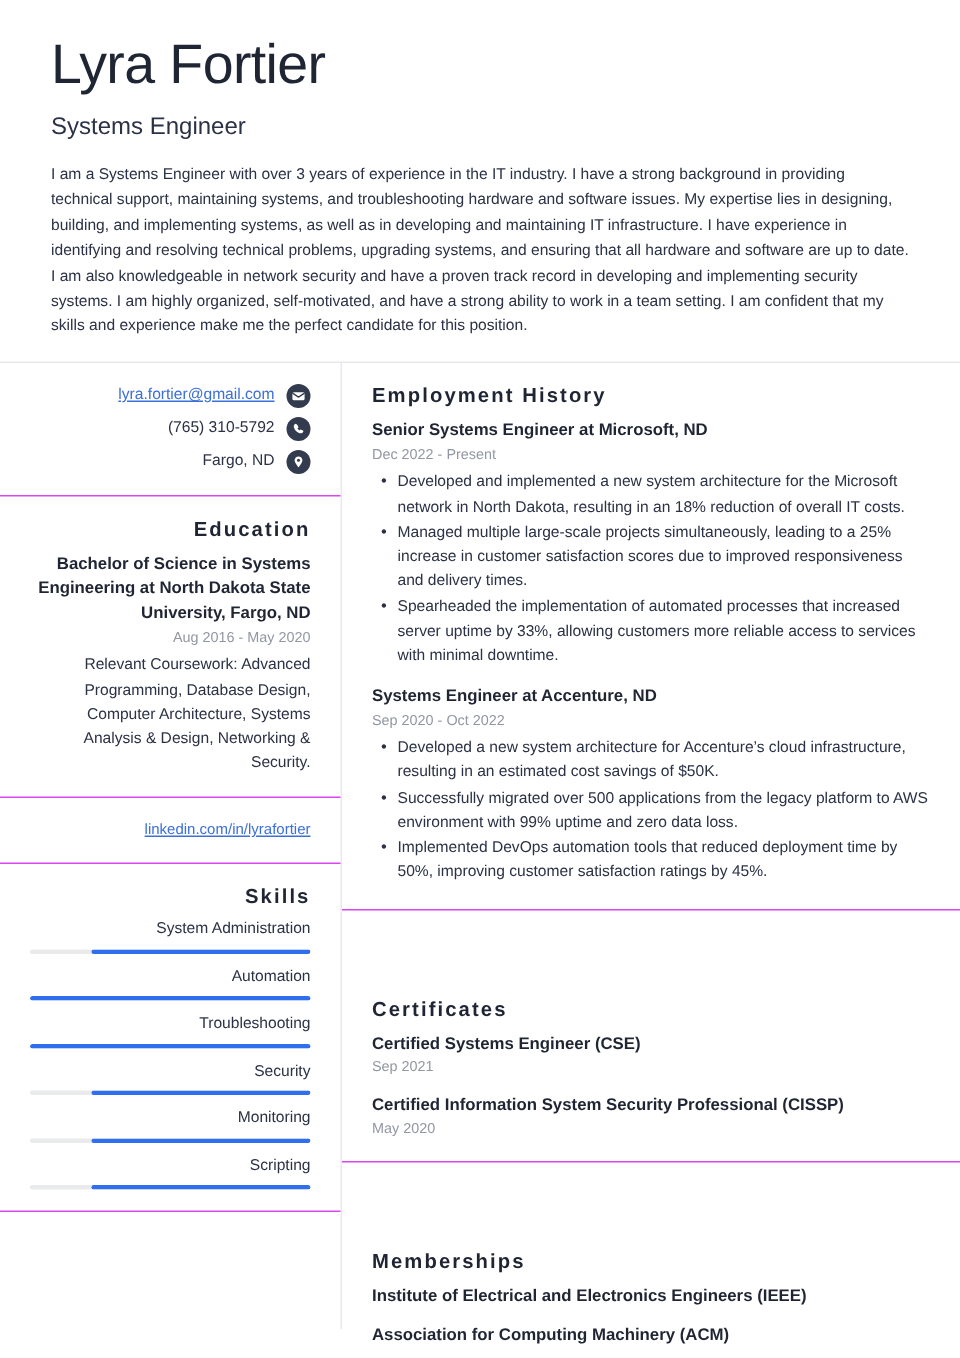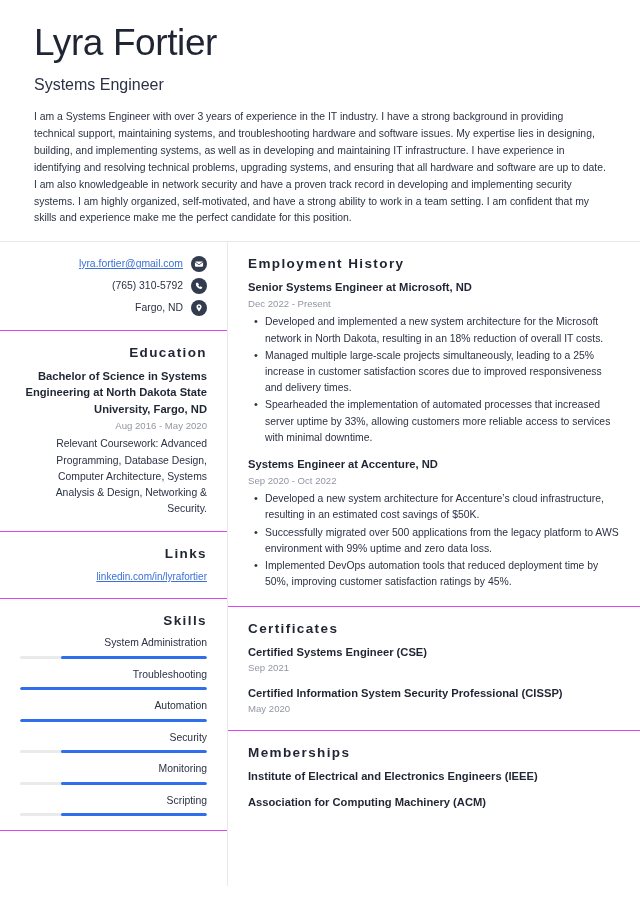--- a/index.html
+++ b/index.html
@@ -68,20 +68,21 @@
     flex: none;
     border-right: 1px solid #e8e9ed;
     display: flex;
     flex-direction: column;
   }
 
   .col-right {
     flex: 1 1 auto;
     display: flex;
     flex-direction: column;
+    gap: 44px;
   }
 
   .block {
     padding: 14px 20px 14px 20px;
   }
   .block-sep {
     border-bottom: 1px solid #d946ef;
   }
 
   .col-left .block { text-align: right; }
@@ -268,41 +269,40 @@
       <div class="block block-sep">
         <div class="sec-title">Education</div>
         <div>
           <div class="edu-degree">Bachelor of Science in Systems Engineering at North Dakota State University, Fargo, ND</div>
           <div class="edu-date">Aug 2016 - May 2020</div>
           <div class="edu-desc">Relevant Coursework: Advanced Programming, Database Design, Computer Architecture, Systems Analysis &amp; Design, Networking &amp; Security.</div>
         </div>
       </div>
 
       <div class="block block-sep">
-        <div class="sec-title">Links</div>
         <div class="link-item">linkedin.com/in/lyrafortier</div>
       </div>
 
       <div class="block block-sep">
         <div class="sec-title">Skills</div>
         <div id="skills-list">
             <div class="skill">
               <div class="skill-name">System Administration</div>
               <div class="skill-bar">
                 <div class="skill-fill" style="width: 78%; background: rgb(47, 111, 237);"></div>
               </div>
             </div>
             <div class="skill">
+              <div class="skill-name">Automation</div>
+              <div class="skill-bar">
+                <div class="skill-fill" style="width: 100%; background: rgb(47, 111, 237);"></div>
+              </div>
+            </div>
+            <div class="skill">
               <div class="skill-name">Troubleshooting</div>
-              <div class="skill-bar">
-                <div class="skill-fill" style="width: 100%; background: rgb(47, 111, 237);"></div>
-              </div>
-            </div>
-            <div class="skill">
-              <div class="skill-name">Automation</div>
               <div class="skill-bar">
                 <div class="skill-fill" style="width: 100%; background: rgb(47, 111, 237);"></div>
               </div>
             </div>
             <div class="skill">
               <div class="skill-name">Security</div>
               <div class="skill-bar">
                 <div class="skill-fill" style="width: 78%; background: rgb(47, 111, 237);"></div>
               </div>
             </div>

